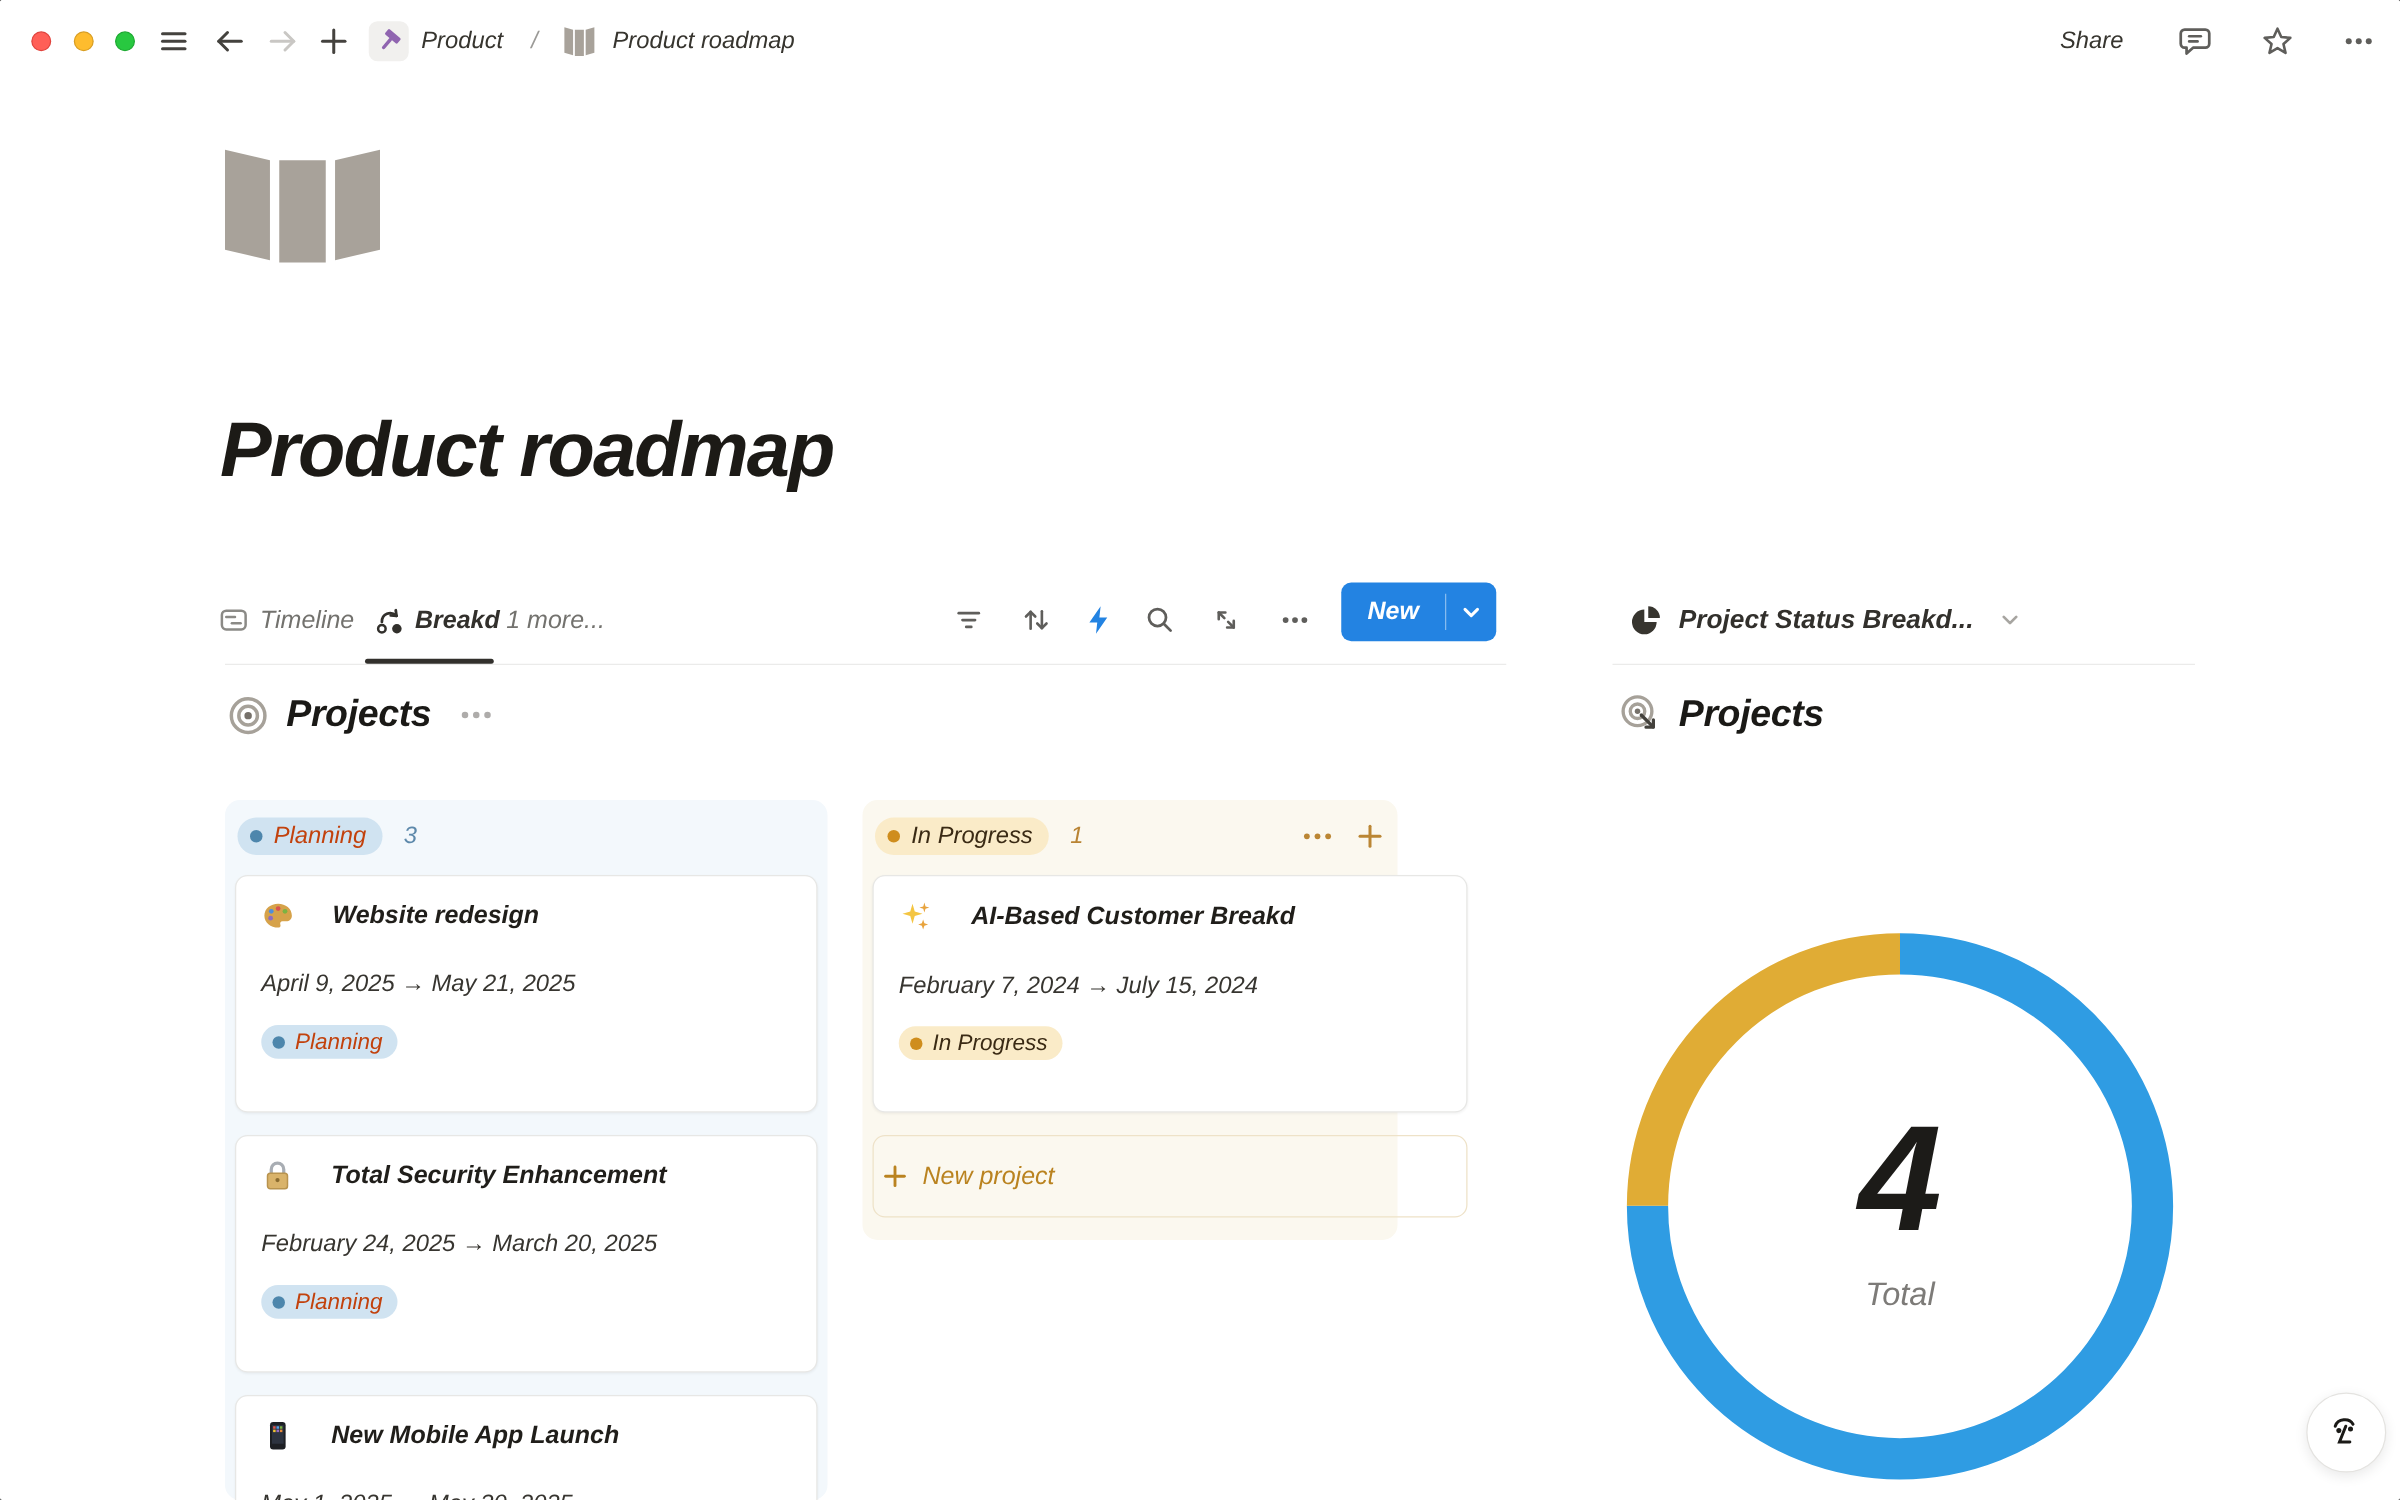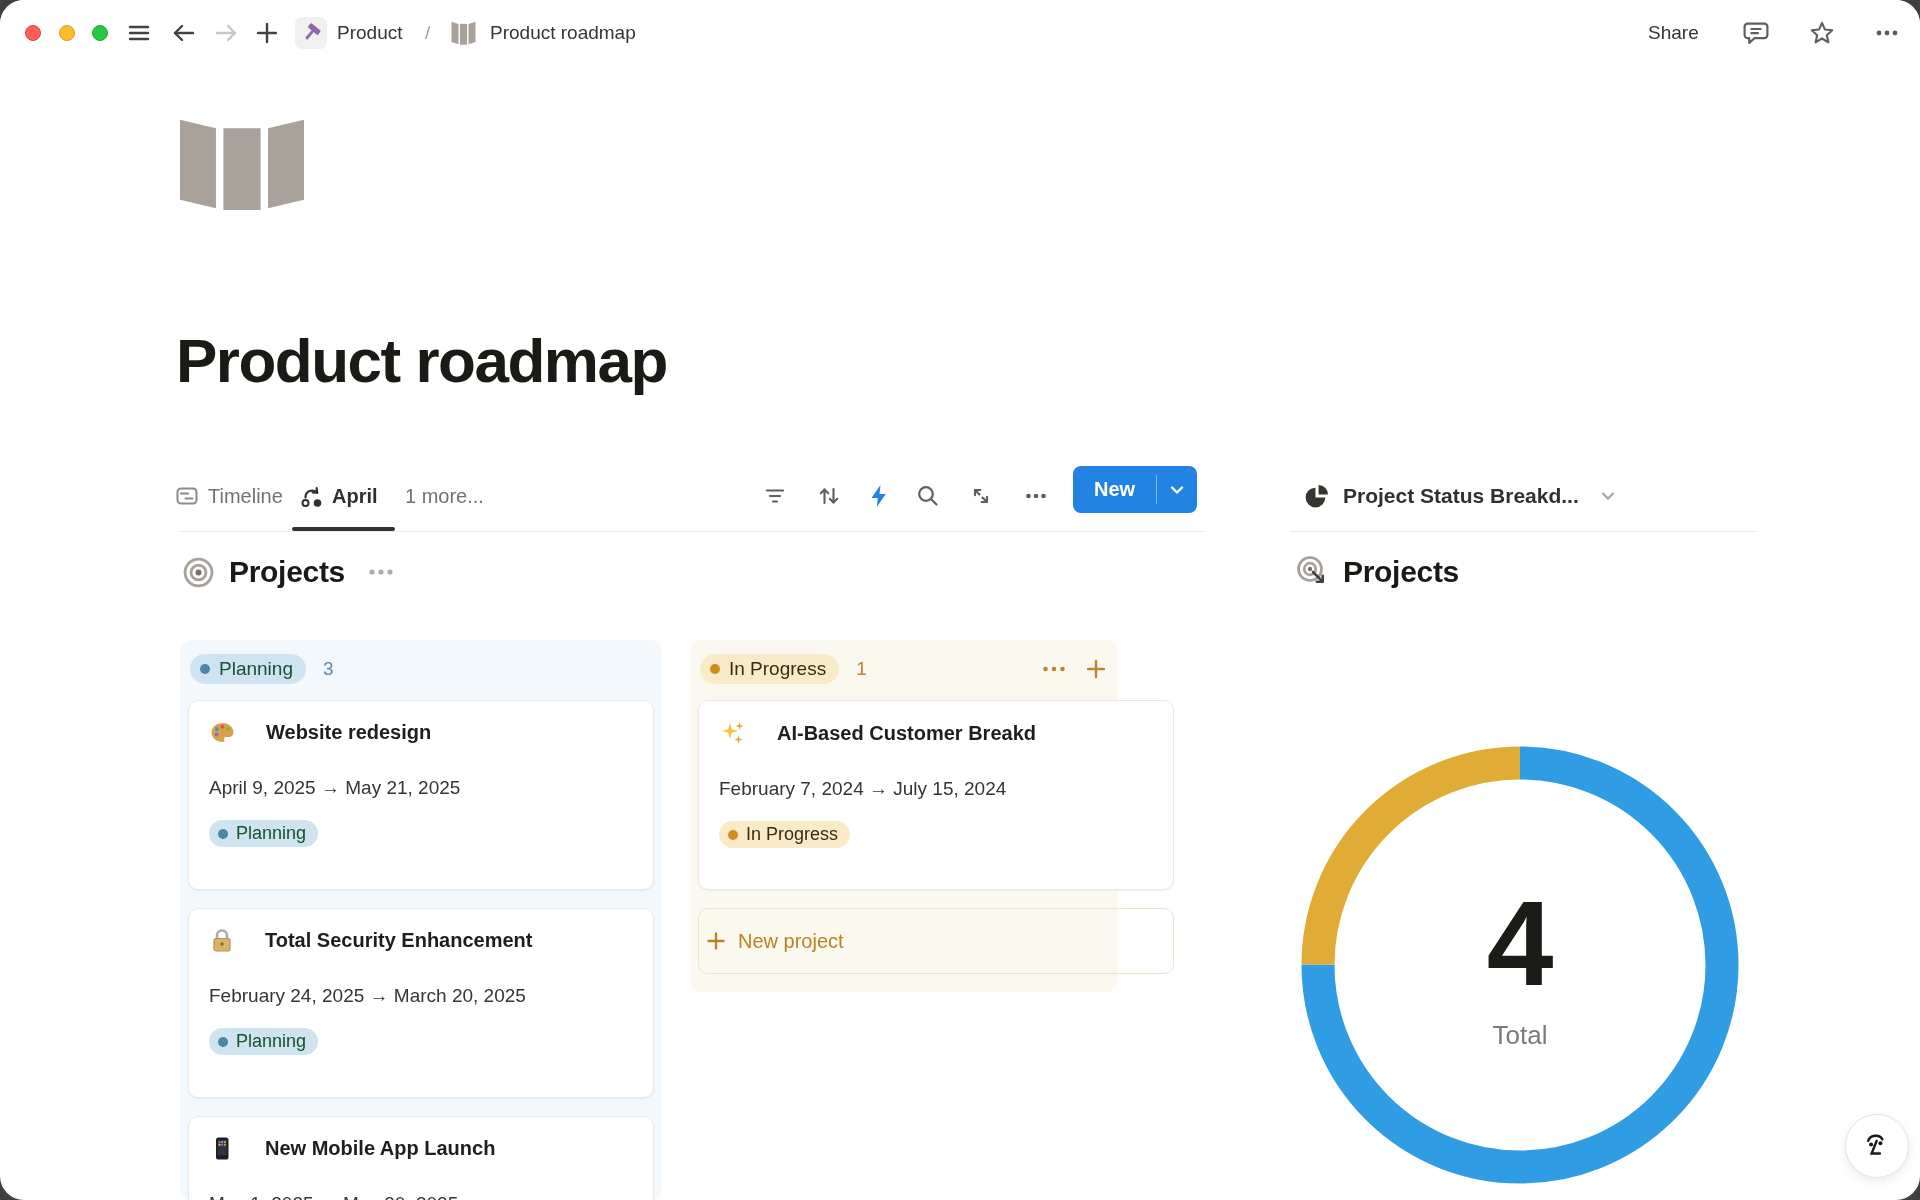--- a/index.html
+++ b/index.html
@@ -1,17 +1,17 @@
 <!DOCTYPE html>
 <html><head>
 <meta charset="utf-8">
 <style>
   * { margin:0; padding:0; box-sizing:border-box; }
   html,body { width:1920px; height:1200px; background:#3f3f3f; font-family:"Liberation Sans","DejaVu Sans",sans-serif; }
-  .window { position:absolute; inset:0; background:#ffffff; border-radius:24px; overflow:hidden; }
+  .window { position:absolute; inset:0; background:#ffffff; border-radius:2px; overflow:hidden;font-style:italic; }
 
   
   .topbar { position:absolute; left:0; top:0; width:1920px; height:66px; background:#fff; display:flex; align-items:center; }
   .traffic { position:absolute; top:25px; width:16px; height:16px; border-radius:50%; }
   .tl-red   { left:25px;  background:#ff5f57; border:1px solid #e0443e; }
   .tl-yel   { left:59px;  background:#febc2e; border:1px solid #d89e24; }
   .tl-grn   { left:92px;  background:#28c840; border:1px solid #1faa33; }
   .tb-icon { position:absolute; top:50%; transform:translateY(-50%); display:flex; align-items:center; justify-content:center; cursor:default; }
   .crumb-txt { font-size:19px; color:#37352f; }
   .crumb-sep { font-size:19px; color:#9b9a97; }
@@ -43,21 +43,21 @@
   .section-head { position:absolute; top:550px; height:44px; display:flex; align-items:center; }
   .section-title { font-size:30px; font-weight:700; color:#1a1916; letter-spacing:-.3px; }
 
   
   .col { position:absolute; top:640px; border-radius:12px; }
   .col-planning { left:180px; width:482px; height:560px; background:#f3f8fc; }
   .col-progress { left:690px; width:428px; height:352px; background:#fbf8ef; }
   .col-head { position:absolute; left:10px; top:10px; right:10px; height:38px; display:flex; align-items:center; }
   .pill { display:inline-flex; align-items:center; gap:9px; padding:4px 13px 4px 10px; border-radius:999px; font-size:19px; font-weight:500; }
   .pill .dot { width:10px; height:10px; border-radius:50%; }
-  .pill-blue { background:#d0e3f1; color:#14532d;justify-content:center; } .pill-blue .dot { background:#4d86ac; }
+  .pill-blue { background:#d0e3f1; color:#c2410c;justify-content:center; } .pill-blue .dot { background:#4d86ac; }
   .pill-yel  { background:#faebc8; color:#3a2a14; } .pill-yel  .dot { background:#cf8d1d; }
   .col-count { margin-left:17px; font-size:19px; }
   .count-blue { color:#5d89ab; } .count-yel { color:#b98434; }
   .col-actions { margin-left:auto; display:flex; align-items:center; gap:17px; }
 
   .card { position:absolute; left:8px; height:190px; background:#fff; border:1px solid #e7e7e5; border-radius:10px; box-shadow:0 1px 2px rgba(15,15,15,.05); padding:16px 20px; cursor:default; }
   .card-w1 { width:466px; } .card-w2 { width:476px; }
   .card-title-row { display:flex; align-items:center; gap:30px; margin-top:2px; }
   .card-title { font-size:20px; font-weight:700; color:#201e1a; }
   .card-dates { margin-top:31px; font-size:19px; color:#373530; }
@@ -195,21 +195,21 @@
   <div class="tab active" style="left:300px">
     <svg width="23" height="23" viewBox="0 0 23 23">
         <circle cx="5.5" cy="18" r="3" fill="none" stroke="#32302c" stroke-width="2"></circle>
         <path d="M5.5,12.5 C5.5,6 12.5,3.5 17,7.5" fill="none" stroke="#32302c" stroke-width="2.2" stroke-linecap="round"></path>
         <g stroke="#32302c" stroke-width="2.2" stroke-linecap="round">
           <line x1="17.2" y1="7.7" x2="12.6" y2="7.4"></line>
           <line x1="17.2" y1="7.7" x2="16.6" y2="3.2"></line>
         </g>
         <circle cx="17.5" cy="18" r="3.8" fill="#32302c"></circle>
       </svg>
-    <span>April</span>
+    <span>Breakd</span>
   </div>
   <div class="tab-underline"></div>
   <div class="tab" style="left:405px">
     <span>1 more...</span>
   </div>
 
   <div class="tool" style="left:763px">
     <svg width="24" height="24" viewBox="0 0 24 24">
         <g stroke="#5f5e5b" stroke-width="2.2" stroke-linecap="round">
           <line x1="4" y1="6.5" x2="20" y2="6.5"></line>

